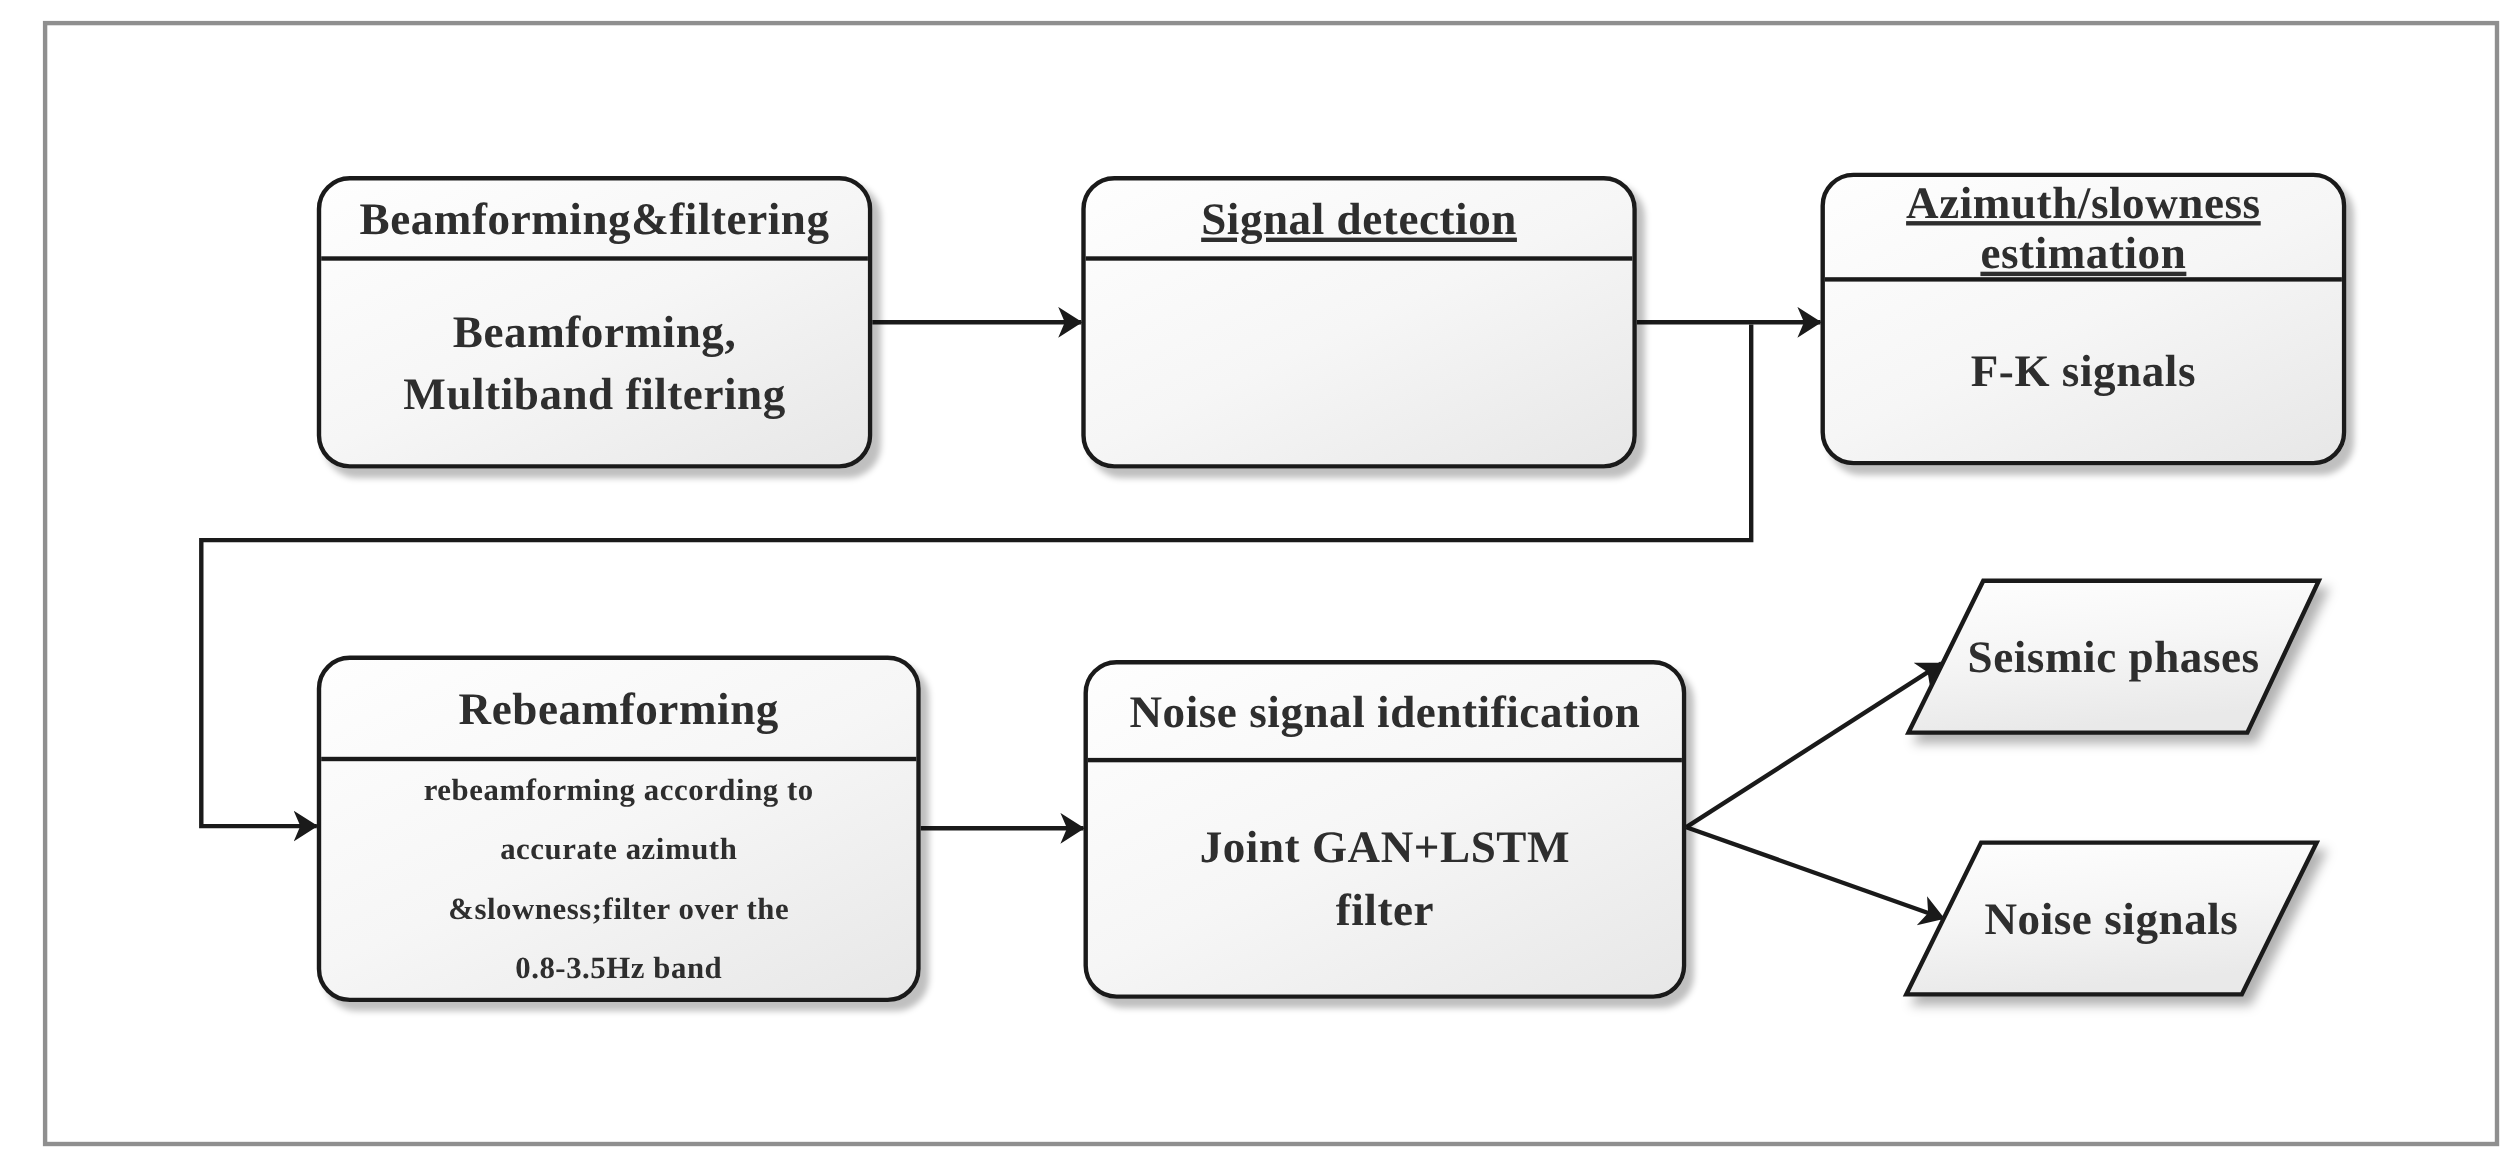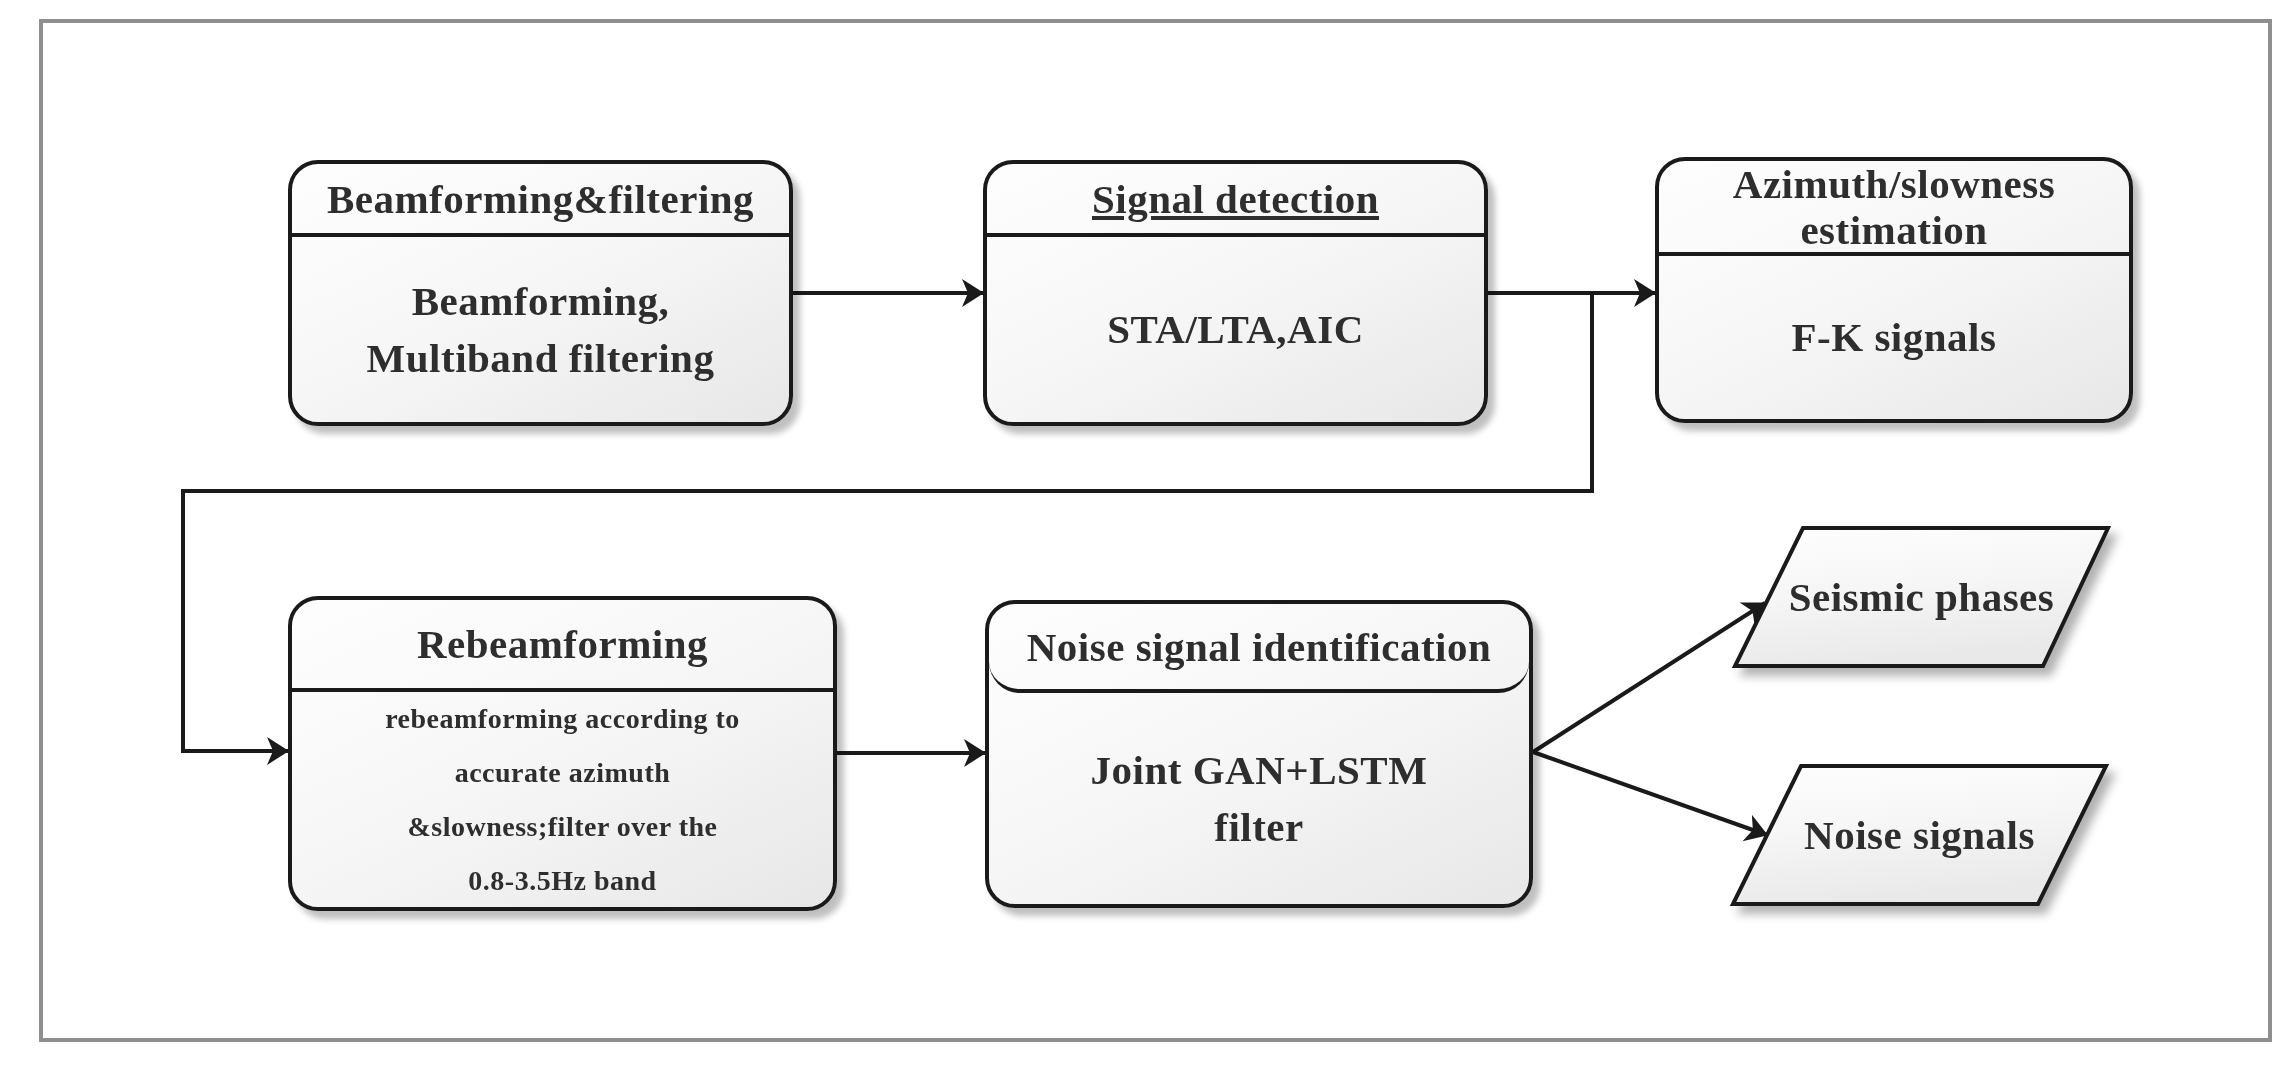--- a/index.html
+++ b/index.html
@@ -30,26 +30,26 @@
   .node .bdy{
     flex:1 1 auto;display:flex;align-items:center;justify-content:center;
     font-weight:700;font-size:41px;line-height:57px;text-align:center;
     white-space:pre-line;letter-spacing:0.5px;padding:0 8px;
   }
   #node-beamforming{left:268px;top:160px;width:505px;height:266px;}
   #node-beamforming .hdr{height:69px;}
   #node-signal-detection{left:963px;top:160px;width:505px;height:266px;}
   #node-signal-detection .hdr{height:69px;text-decoration:underline;}
   #node-azimuth{left:1635px;top:157px;width:478px;height:266px;}
-  #node-azimuth .hdr{height:91px;}
+  #node-azimuth .hdr{height:91px;text-decoration:underline;}
   #node-rebeamforming{left:268px;top:596px;width:549px;height:315px;}
   #node-rebeamforming .hdr{height:88px;}
   #node-rebeamforming .bdy{font-size:28px;line-height:54px;}
   #node-noise-id{left:965px;top:600px;width:548px;height:308px;}
-  #node-noise-id .hdr{height:85px;border-radius:31px;}
+  #node-noise-id .hdr{height:85px;}
   .out-label{
     position:absolute;display:flex;align-items:center;justify-content:center;
     font-weight:700;font-size:41px;letter-spacing:0.5px;text-align:left;
   }
   #label-seismic{left:1715px;top:528px;width:373px;height:138px;}
   #label-noise{left:1713px;top:766px;width:373px;height:138px;}
   .pgram{filter:drop-shadow(7px 8px 5px rgba(0,0,0,0.3));}
 </style>
 </head>
 <body>
@@ -82,21 +82,20 @@
   </svg>
 
   <div class="node" id="node-beamforming">
     <div class="hdr">Beamforming&amp;filtering</div>
     <div class="bdy">Beamforming,
 Multiband filtering</div>
   </div>
 
   <div class="node" id="node-signal-detection">
     <div class="hdr">Signal detection</div>
-    <div class="bdy">STA/LTA,AIC</div>
   </div>
 
   <div class="node" id="node-azimuth">
     <div class="hdr">Azimuth/slowness
 estimation</div>
     <div class="bdy">F-K signals</div>
   </div>
 
   <div class="node" id="node-rebeamforming">
     <div class="hdr">Rebeamforming</div>

